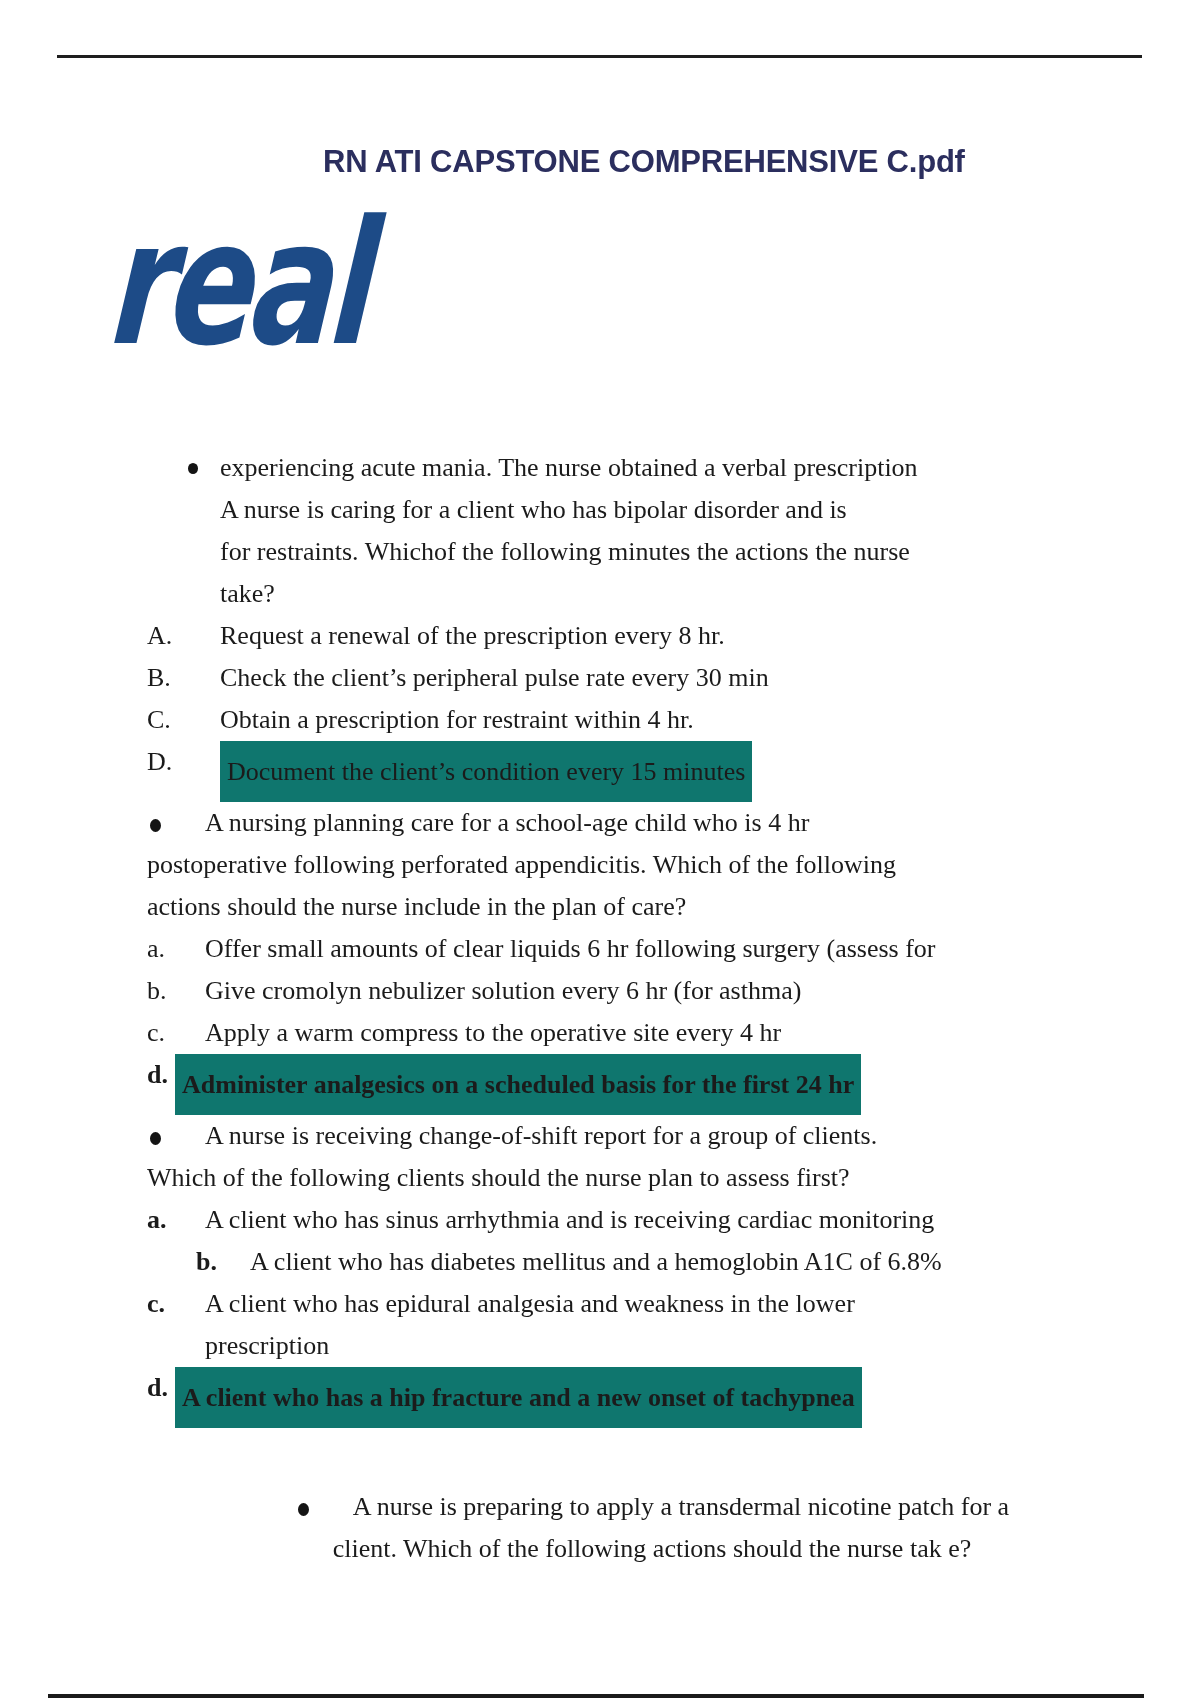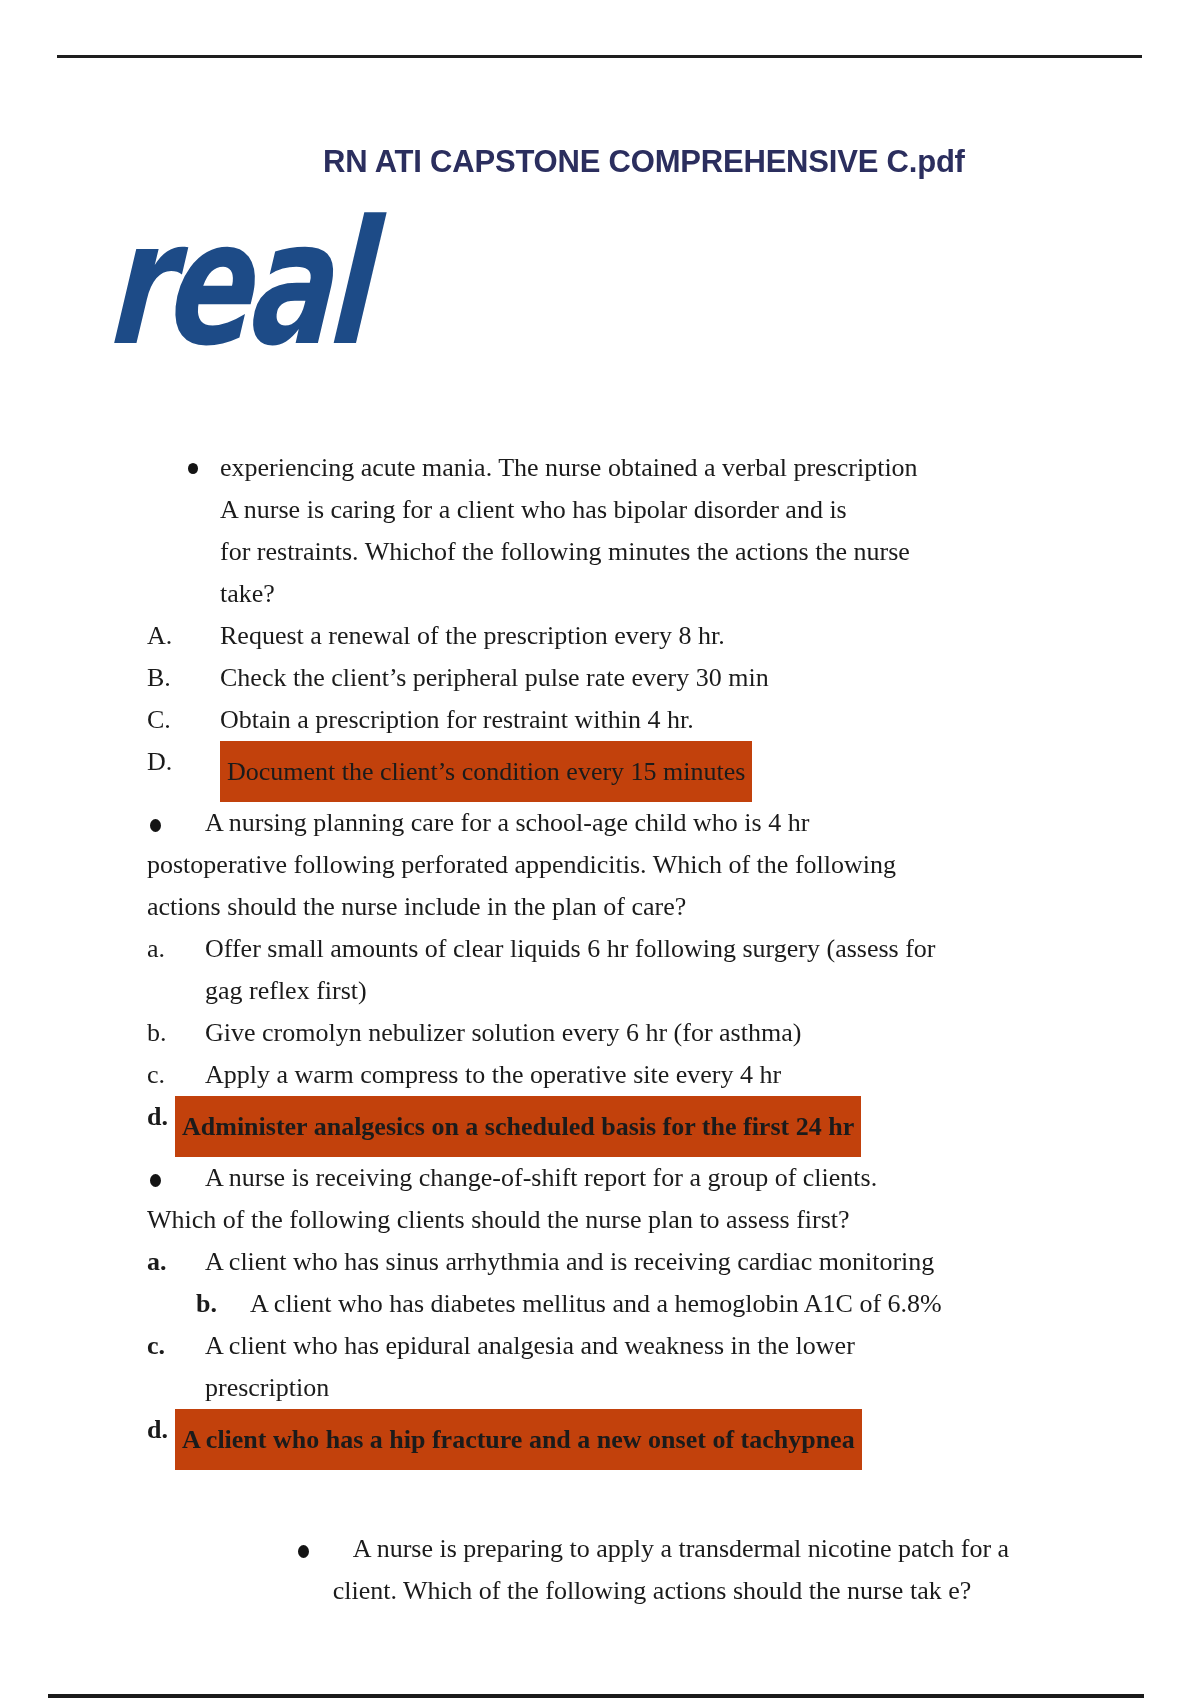--- a/index.html
+++ b/index.html
@@ -27,21 +27,21 @@
   .q1para .dot{position:absolute;left:41px;top:16px;width:10px;height:11px;}
   .opt{display:flex;align-items:flex-start;}
   .lab{flex:0 0 73px;}
   .lab2{flex:0 0 58px;}
   .lab2b{flex:0 0 58px;font-weight:bold;}
   .lab3b{flex:0 0 54px;font-weight:bold;}
   .labD{flex:0 0 28px;font-weight:bold;}
   .opt-b3{margin-left:49px;}
   .txt{display:inline-block;}
   .tline{display:block;}
-  .hl{background:#c2410c;padding:12px 7px;line-height:37px;display:inline-block;text-align:right;}
+  .hl{background:#0f766e;padding:12px 7px;line-height:37px;display:inline-block;text-align:right;}
   .bold{font-weight:bold;}
   .q4{margin-top:58px;text-align:center;}
 </style>
 </head>
 <body>
 
 <div class="rule-top"></div>
 
 <div class="doc-title">RN ATI CAPSTONE COMPREHENSIVE C.pdf</div>
 
@@ -79,21 +79,20 @@
       <span class="dot"></span><span>A nursing planning care for a school-age child who is 4 hr</span>
     </div>
     <div class="tline">postoperative following perforated appendicitis. Which of the following</div>
     <div class="tline">actions should the nurse include in the plan of care?</div>
   </div>
 
   <div class="opt">
     <span class="lab2">a.</span>
     <span class="txt">
       <span class="tline">Offer small amounts of clear liquids 6 hr following surgery (assess for</span>
-      <span class="tline">gag reflex first)</span>
     </span>
   </div>
   <div class="opt">
     <span class="lab2">b.</span>
     <span class="txt">Give cromolyn nebulizer solution every 6 hr (for asthma)</span>
   </div>
   <div class="opt">
     <span class="lab2">c.</span>
     <span class="txt">Apply a warm compress to the operative site every 4 hr</span>
   </div>

